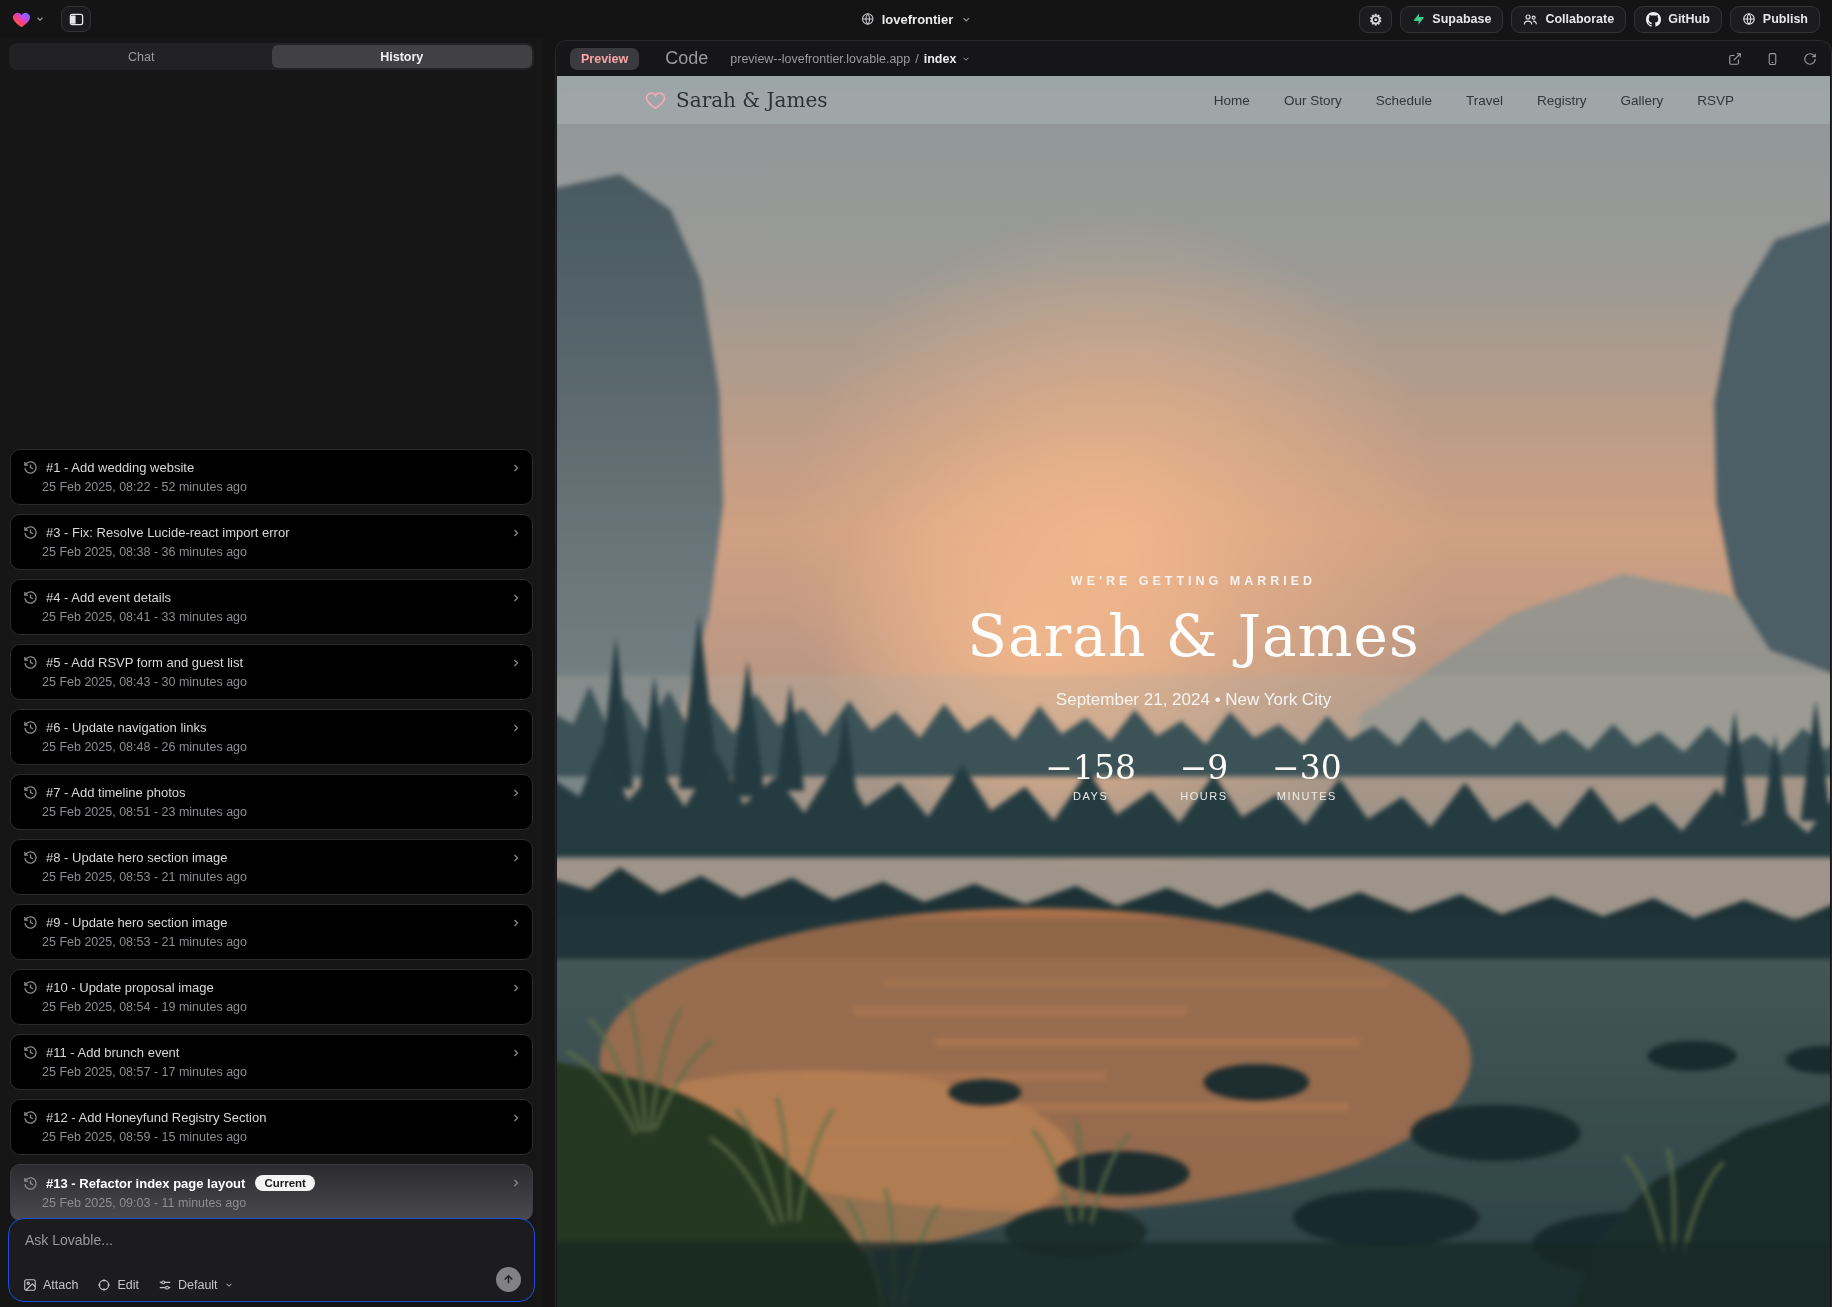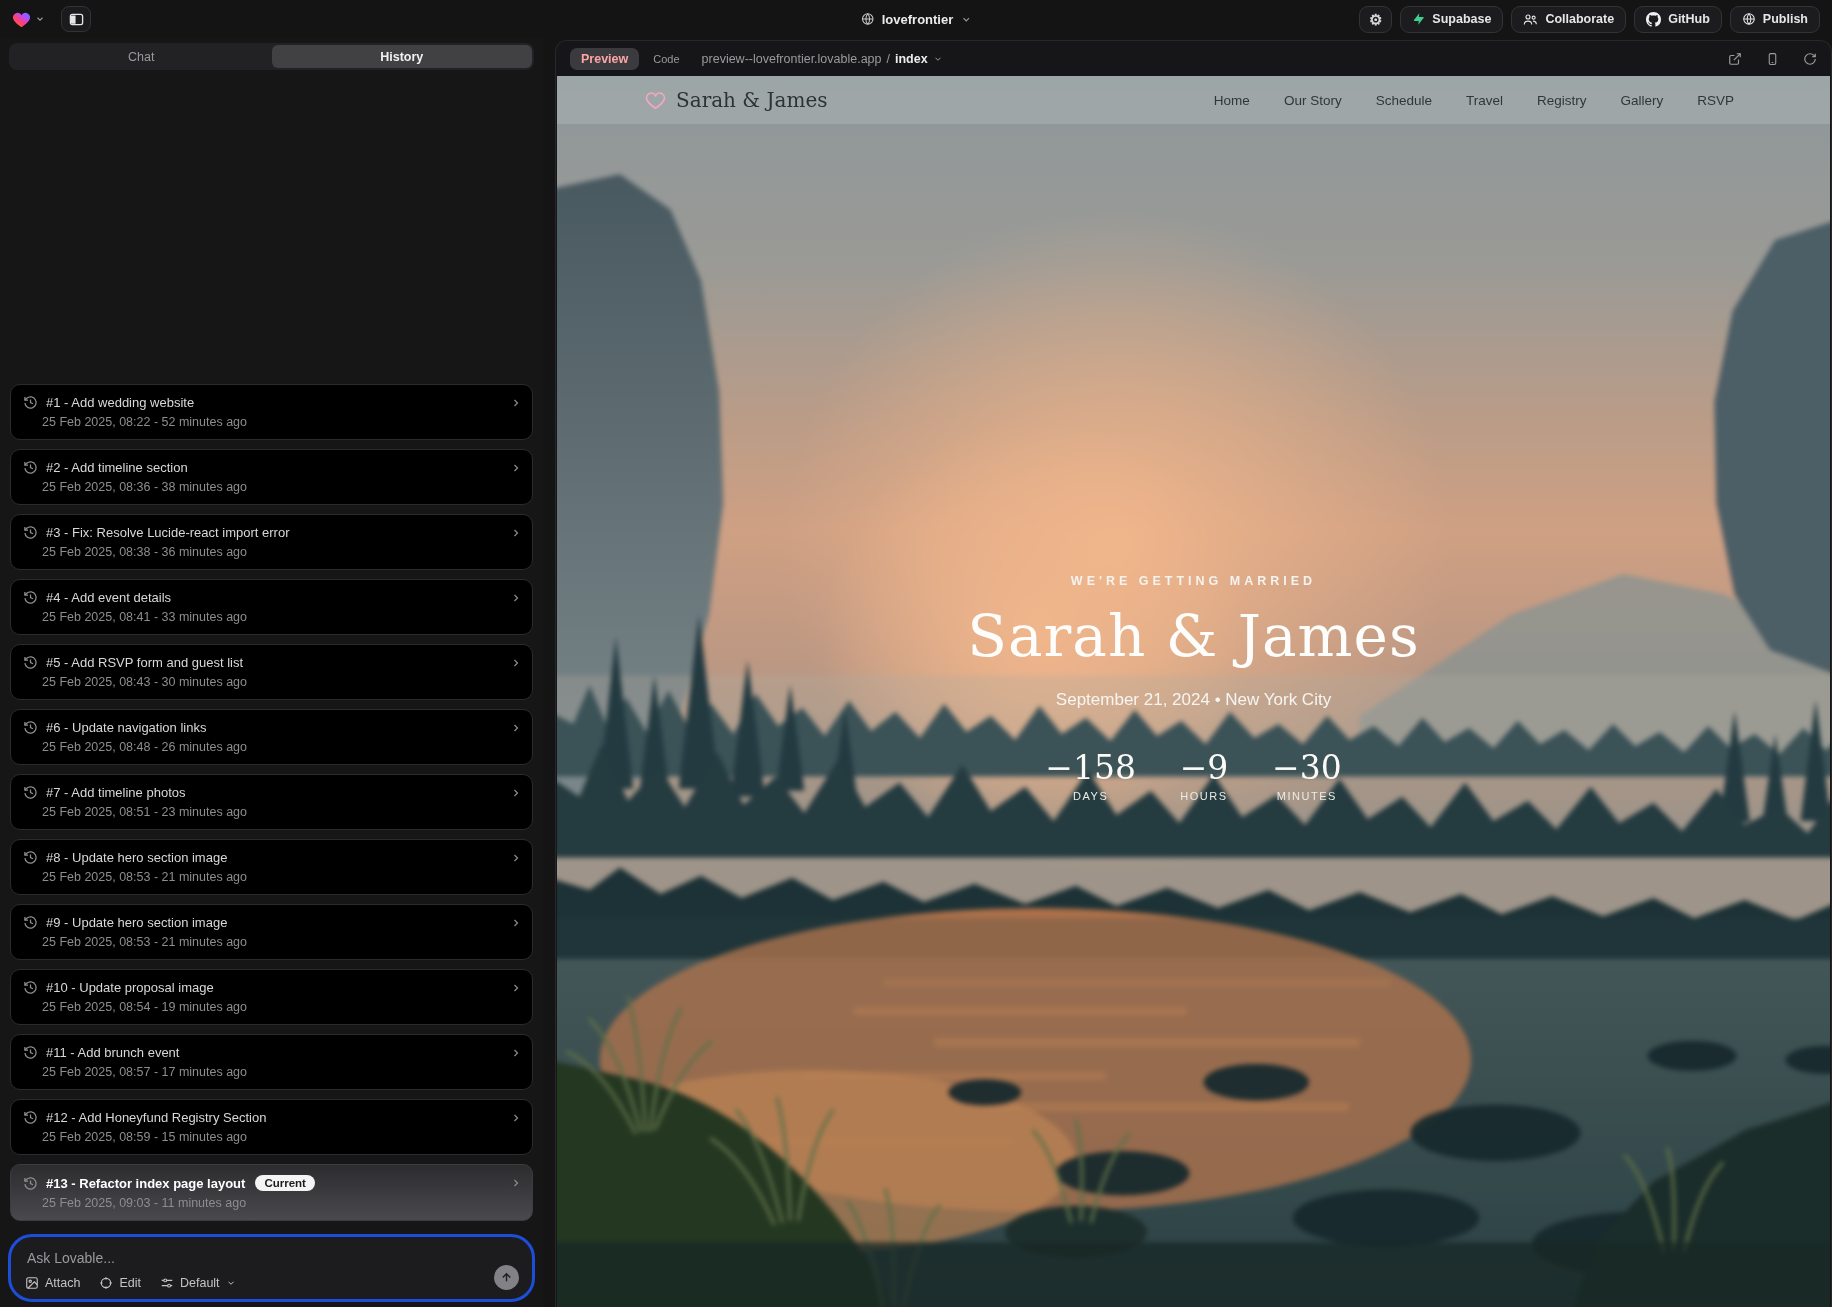--- a/index.html
+++ b/index.html
@@ -45,41 +45,41 @@
                        border-color:#3c3c40; }
   .hist-row1 { display:flex; align-items:center; gap:8px; }
   .hist-title { font-size:13px; color:#d8d8da; }
   .hist-item.current .hist-title { color:#ffffff; font-weight:700; }
   .hist-time { font-size:12.5px; color:#8d8d91; margin:5px 0 0 19px; }
   .badge { background:#f4f4f4; color:#1c1c1e; font-size:11.5px; font-weight:700;
            border-radius:999px; padding:2px 9px; margin-left:2px; }
   .hist-chevron { position:absolute; right:10px; top:12px; color:#8d8d91; }
 
   
-  .composer { position:absolute; left:8px; right:8px; bottom:5px; height:68px;
-              background:#1c1c1e; border:3px solid #1d4ed8; border-radius:24px; }
+  .composer { position:absolute; left:8px; right:8px; bottom:5px; height:84px;
+              background:#1c1c1e; border:1px solid #1d4ed8; border-radius:16px; }
   .composer-input { width:100%; background:transparent; border:none; outline:none;
                     font-size:14px; color:#e8e8ea; padding:13px 16px 0 16px;
                     font-family:"Liberation Sans", sans-serif; }
   .composer-input::placeholder { color:#9a9a9e; }
   .composer-actions { position:absolute; left:14px; bottom:9px; display:flex;
                       align-items:center; gap:19px; }
   .c-act { display:flex; align-items:center; gap:6px; font-size:12.5px; color:#c4c4c7; }
   .send-btn { position:absolute; right:13px; bottom:9px; width:25px; height:25px;
               border-radius:50%; background:#828286; display:flex;
               align-items:center; justify-content:center; }
 
   
   .preview-panel { position:absolute; left:555px; top:40px; right:0; bottom:0;
                    background:#161618; border:1px solid #28282b; border-bottom:none;
                    border-radius:12px 12px 0 0; }
   .preview-toolbar { height:35px; display:flex; align-items:center; padding:0 14px; }
   .pv-chip { background:#3b3b3f; color:#fca5a5; font-size:12.5px; font-weight:600;
              border-radius:7px; padding:4px 11px; }
-  .pv-code { color:#9a9a9e; font-size:11px; margin-left:14px; }
+  .pv-code { color:#9a9a9e; font-size:18px; margin-left:26px; }
   .pv-url { display:flex; align-items:center; gap:5px; margin-left:22px; font-size:12.5px; }
   .pv-host { color:#9a9a9e; } .pv-sep { color:#9a9a9e; }
   .pv-page { color:#ececee; font-weight:700; }
   .pv-right { margin-left:auto; display:flex; align-items:center; gap:24px; color:#9c9c9f; }
 
   
   .site { position:absolute; top:35px; left:1px; right:1px; bottom:0; overflow:hidden;
           background:#8e979a; }
   .scene { position:absolute; inset:-8px; width:calc(100% + 16px); height:calc(100% + 16px);
            filter:blur(2.5px); }
@@ -191,35 +191,20 @@
         <div class="hist-row1">
           <svg class="ic" width="15" height="15" viewBox="0 0 24 24" fill="none" stroke="#8f8f93" stroke-width="2">
             <path d="M3 3v5h5"></path>
               <path d="M3.05 13A9 9 0 1 0 6 5.3L3 8"></path>
               <path d="M12 7v5l4 2"></path>
           </svg>
           <span class="hist-title">#1 - Add wedding website</span>
 
         </div>
         <div class="hist-time">25 Feb 2025, 08:22 - 52 minutes ago</div>
-        <svg class="ic hist-chevron" width="12" height="12" viewBox="0 0 24 24" fill="none" stroke="currentColor" stroke-width="2.4">
-            <path d="M9 6l6 6-6 6"></path>
-          </svg>
-      </div>
-        <div class="hist-item">
-        <div class="hist-row1">
-          <svg class="ic" width="15" height="15" viewBox="0 0 24 24" fill="none" stroke="#8f8f93" stroke-width="2">
-            <path d="M3 3v5h5"></path>
-              <path d="M3.05 13A9 9 0 1 0 6 5.3L3 8"></path>
-              <path d="M12 7v5l4 2"></path>
-          </svg>
-          <span class="hist-title">#2 - Add timeline section</span>
-
-        </div>
-        <div class="hist-time">25 Feb 2025, 08:36 - 38 minutes ago</div>
         <svg class="ic hist-chevron" width="12" height="12" viewBox="0 0 24 24" fill="none" stroke="currentColor" stroke-width="2.4">
             <path d="M9 6l6 6-6 6"></path>
           </svg>
       </div>
         <div class="hist-item">
         <div class="hist-row1">
           <svg class="ic" width="15" height="15" viewBox="0 0 24 24" fill="none" stroke="#8f8f93" stroke-width="2">
             <path d="M3 3v5h5"></path>
               <path d="M3.05 13A9 9 0 1 0 6 5.3L3 8"></path>
               <path d="M12 7v5l4 2"></path>

